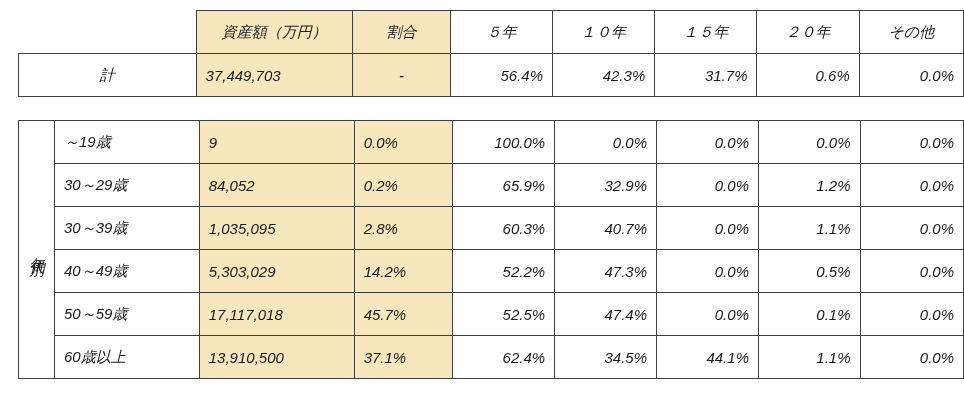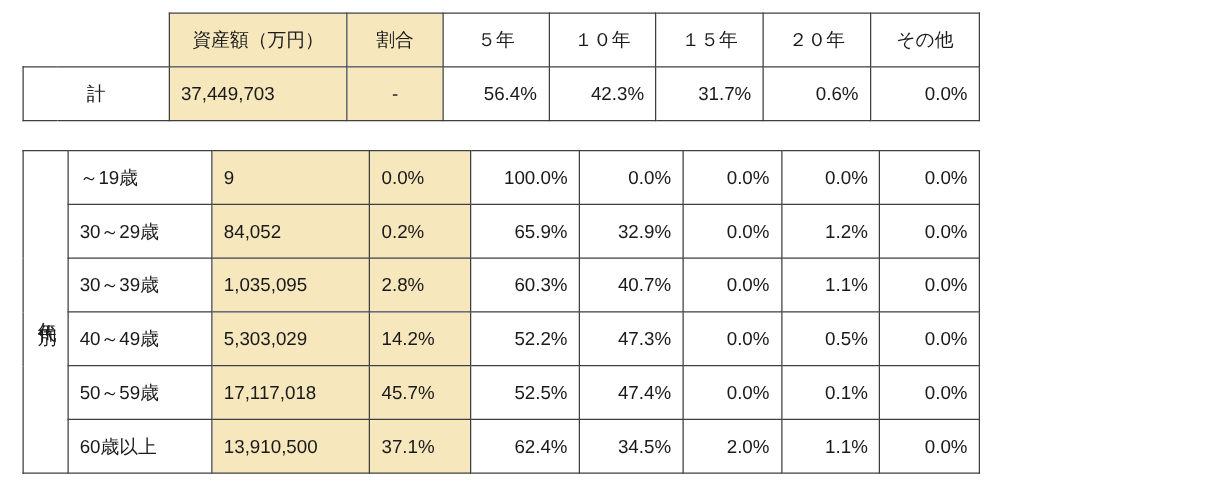--- a/index.html
+++ b/index.html
@@ -9,23 +9,24 @@
   }
   body {
     width: 964px;
     height: 401px;
     font-family: "Liberation Sans", sans-serif;
     color: #000000;
     overflow: hidden;
   }
   .sheet {
     position: relative;
-    width: 784px;
+    width: 964px;
     height: 401px;
     box-sizing: border-box;
+    font-style: italic;
   }
   table.grid {
     border-collapse: collapse;
     table-layout: fixed;
     font-size: 15px;
     color: #1a1a1a;
   }
   table.grid td, table.grid th {
     border: 1px solid #3f3f3f;
     padding: 0 9px;
@@ -211,20 +212,20 @@
         <td class="num">0.0%</td>
         <td class="num">0.1%</td>
         <td class="num">0.0%</td>
       </tr>
       <tr>
         <td class="left">60歳以上</td>
         <td class="num-shade">13,910,500</td>
         <td class="num-shade">37.1%</td>
         <td class="num">62.4%</td>
         <td class="num">34.5%</td>
-        <td class="num">2.0%</td>
+        <td class="num">44.1%</td>
         <td class="num">1.1%</td>
         <td class="num">0.0%</td>
       </tr>
     </tbody>
   </table>
 
 </div>
 
 </body></html>

